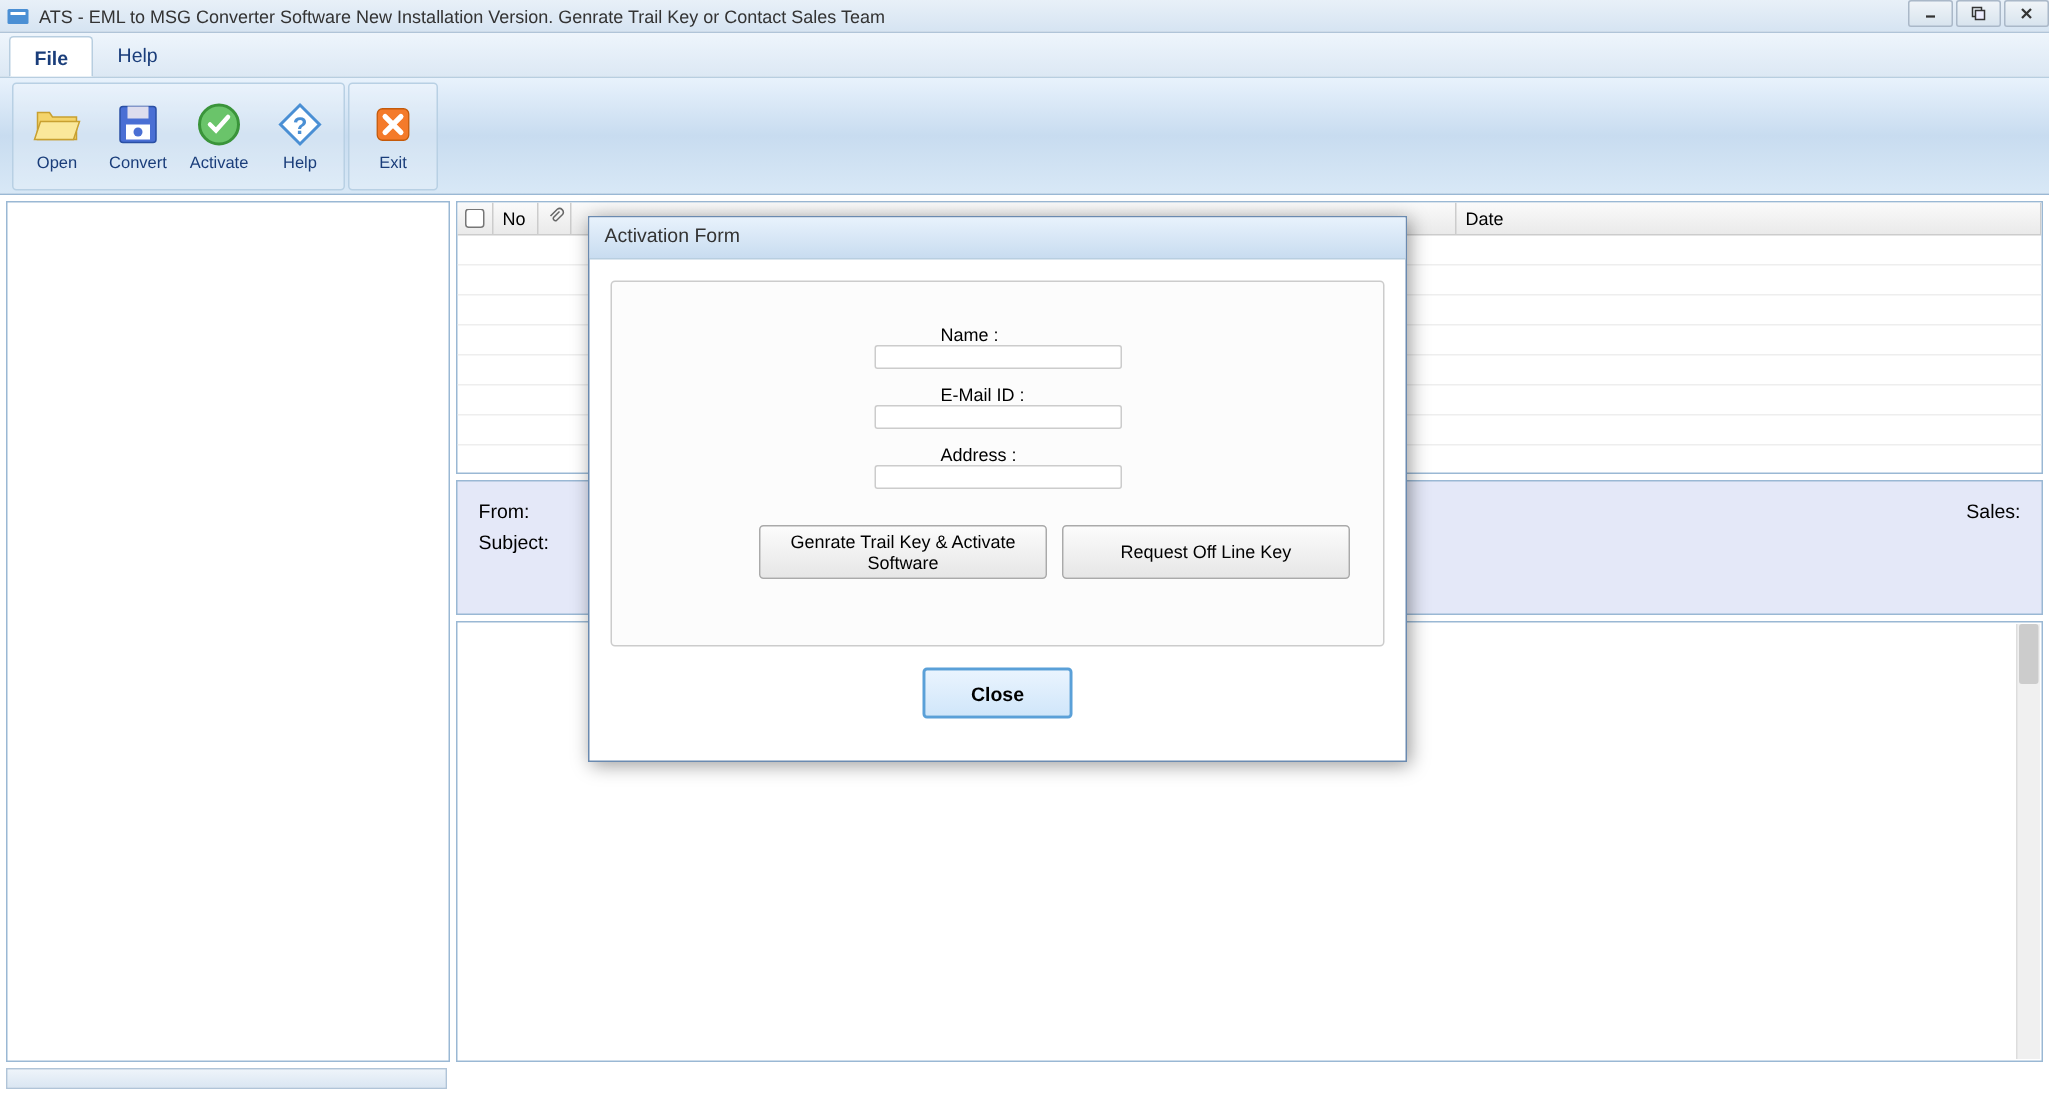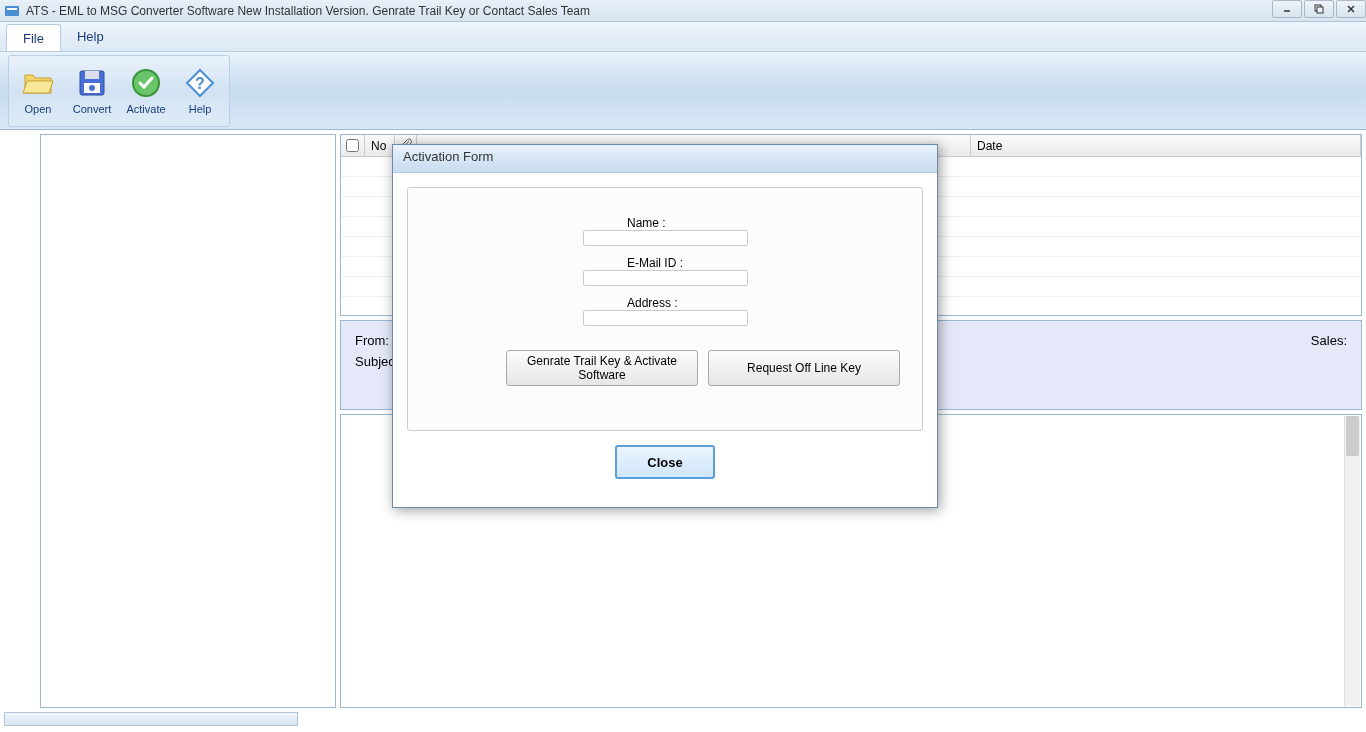--- a/index.html
+++ b/index.html
@@ -8,30 +8,30 @@
 
 .titlebar { height: 22px; background: linear-gradient(#e8f0f8, #d6e4f2); display: flex; align-items: center; padding-left: 4px; font-size: 12px; color: #333; border-bottom: 1px solid #b0c4d8; }
 .titlebar .app-icon { width: 16px; height: 16px; margin-right: 6px; display: inline-flex; }
 .titlebar .title-text { flex: 1; }
 .win-controls { display: flex; height: 100%; }
 .win-btn { width: 30px; height: 18px; margin-left: 2px; background: linear-gradient(#f0f4f8,#d8e4ee); border: 1px solid #aab8c8; border-radius: 2px; display: flex; align-items: center; justify-content: center; font-size: 10px; cursor: pointer; }
 
 
 .menubar { height: 30px; background: linear-gradient(#eef5fc, #dce8f4); display: flex; align-items: stretch; border-bottom: 1px solid #b8cee0; padding-left: 6px; }
 .menu-item { padding: 0 16px; display: flex; align-items: center; font-size: 13px; color: #1a3d7a; cursor: pointer; }
-.menu-item.active { background: #fff; border: 1px solid #b8cee0; border-bottom: none; border-radius: 3px 3px 0 0; margin-top: 2px; }
+.menu-item.active { background: #fff; border: 1px solid #b8cee0; border-bottom: none; border-radius: 3px 3px 0 0; margin-top: 2px; font-weight: bold; }
 
 
 .toolbar { height: 78px; background: linear-gradient(#e8f2fc, #c8dcf0 50%, #d8e8f6); display: flex; align-items: center; padding: 4px 8px; border-bottom: 1px solid #9ab8d4; gap: 2px; }
 .tool-group { display: flex; border: 1px solid #b8d0e4; border-radius: 3px; background: rgba(255,255,255,0.2); padding: 2px; }
 .tool-btn { width: 54px; height: 66px; display: flex; flex-direction: column; align-items: center; justify-content: center; font-size: 11px; color: #1a3d7a; cursor: pointer; border-radius: 3px; }
 .tool-icon { width: 32px; height: 32px; margin-bottom: 4px; display: flex; align-items: center; justify-content: center; }
 
 
-.main { display: flex; height: 582px; background: #fff; padding: 4px; gap: 4px; margin-left: 36px; }
+.main { display: flex; height: 582px; background: #fff; padding: 4px; gap: 4px; }
 .left-panel { width: 296px; border: 1px solid #9ab8d4; background: #fff; }
 .right-panel { flex: 1; display: flex; flex-direction: column; gap: 4px; }
 
 
 .grid-area { height: 182px; border: 1px solid #9ab8d4; background: #fff; overflow: hidden; }
 .grid-header { height: 22px; background: linear-gradient(#fafafa,#eaeaea); display: flex; border-bottom: 1px solid #ccc; font-size: 12px; }
 .grid-col { padding: 2px 6px; border-right: 1px solid #ccc; display: flex; align-items: center; }
 .grid-col.chk { width: 24px; justify-content: center; }
 .grid-col.no { width: 30px; }
 .grid-col.attach { width: 22px; }
@@ -146,20 +146,32 @@
     <div class="tool-btn">
       <span class="tool-icon">
         <svg viewBox="0 0 32 32" width="32" height="32">
             <path d="M16 3 L29 16 L16 29 L3 16 Z" fill="#fff" stroke="#4a8fd4" stroke-width="2"></path>
             <text x="16" y="22" text-anchor="middle" font-size="16" fill="#4a8fd4" font-weight="bold">?</text>
           </svg>
       </span>
       <span>Help</span>
     </div>
   </div>
+  <div class="tool-group">
+    <div class="tool-btn">
+      <span class="tool-icon">
+        <svg viewBox="0 0 32 32" width="28" height="28">
+            <rect x="4" y="4" width="24" height="24" rx="4" fill="#f47a2a" stroke="#c45a0a"></rect>
+            <line x1="10" y1="10" x2="22" y2="22" stroke="#fff" stroke-width="4" stroke-linecap="round"></line>
+            <line x1="22" y1="10" x2="10" y2="22" stroke="#fff" stroke-width="4" stroke-linecap="round"></line>
+          </svg>
+      </span>
+      <span>Exit</span>
+    </div>
+  </div>
 </div>
 
 <div class="main">
   <div class="left-panel"></div>
   <div class="right-panel">
     <div class="grid-area">
       <div class="grid-header">
         <div class="grid-col chk">
             <input type="checkbox" style="">
           </div>

